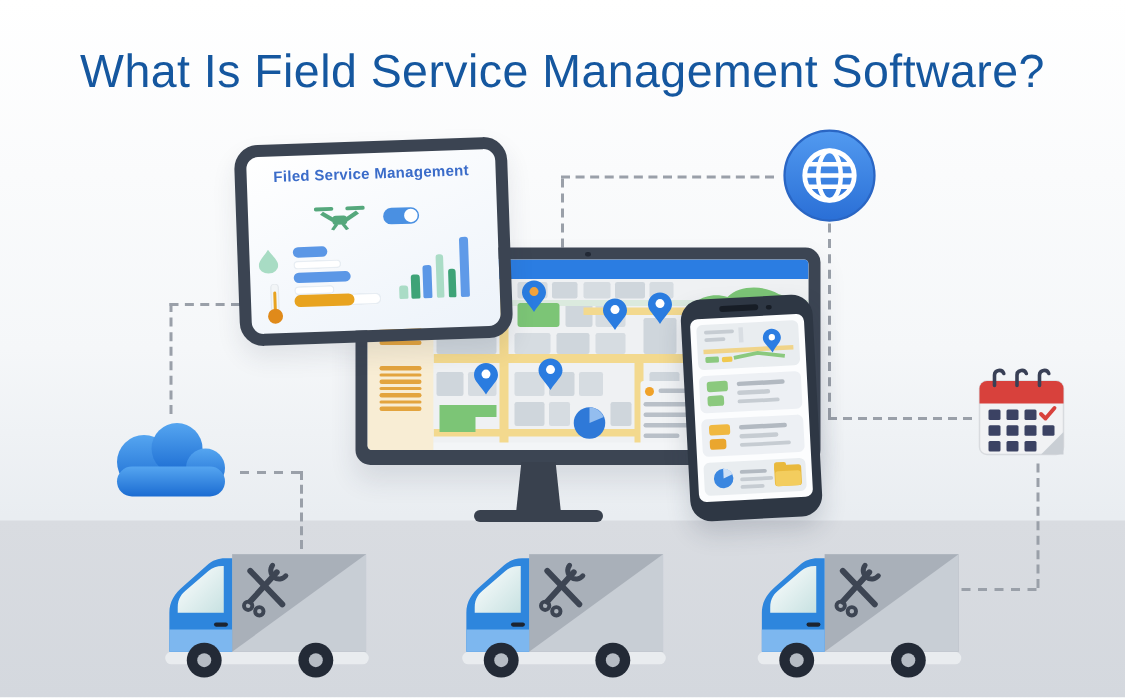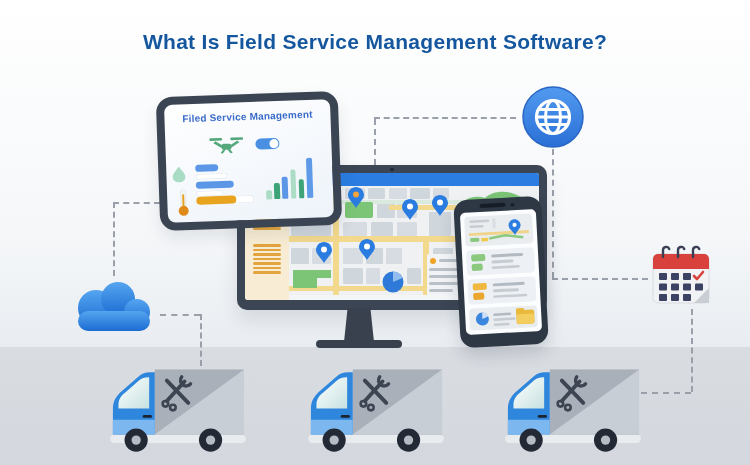--- a/index.html
+++ b/index.html
@@ -4,21 +4,21 @@
 <style>
   html,body{margin:0;padding:0;background:#fff;}
   #canvas{position:relative;width:750px;height:465px;overflow:hidden;
     font-family:"Liberation Sans",sans-serif;
     background:linear-gradient(180deg,#ffffff 0%,#f5f7f9 50%,#e9edf1 74%);}
   
   #ground{position:absolute;left:0;top:347px;width:750px;height:118px;
     background:linear-gradient(180deg,#d9dce1,#d4d8de);}
   
   #title{position:absolute;left:0;top:30px;width:750px;text-align:center;
-    font-size:21px;font-weight:bold;letter-spacing:.3px;color:#15579f;}
+    font-size:31px;font-weight:normal;letter-spacing:.3px;color:#15579f;}
   
   .dash-h{position:absolute;height:0;border-top:2px dashed #9aa0a9;}
   .dash-v{position:absolute;width:0;border-left:2px dashed #9aa0a9;}
   
   #tablet{position:absolute;left:158px;top:94px;width:166px;height:118px;
     border:8px solid #3b4452;border-radius:16px;
     background:linear-gradient(160deg,#ffffff,#edf3fa);
     transform:rotate(-2deg);box-shadow:0 8px 16px rgba(40,50,70,.10);}
   #tablet .inner{position:relative;width:100%;height:100%;}
   #tablet-title{position:absolute;left:0;top:9px;width:100%;text-align:center;

